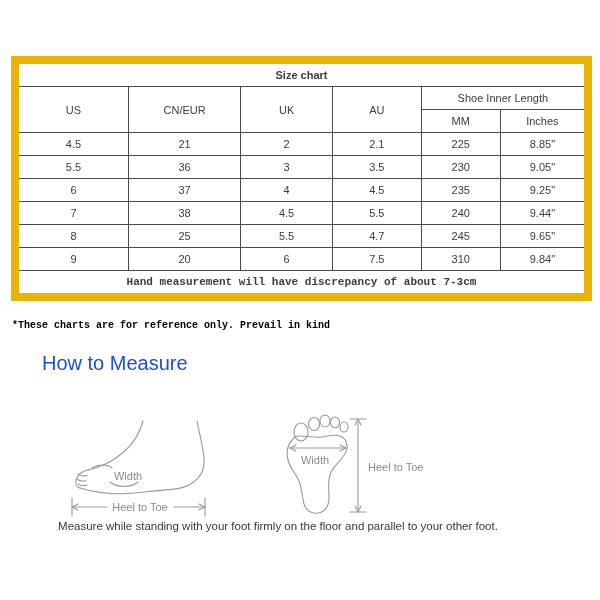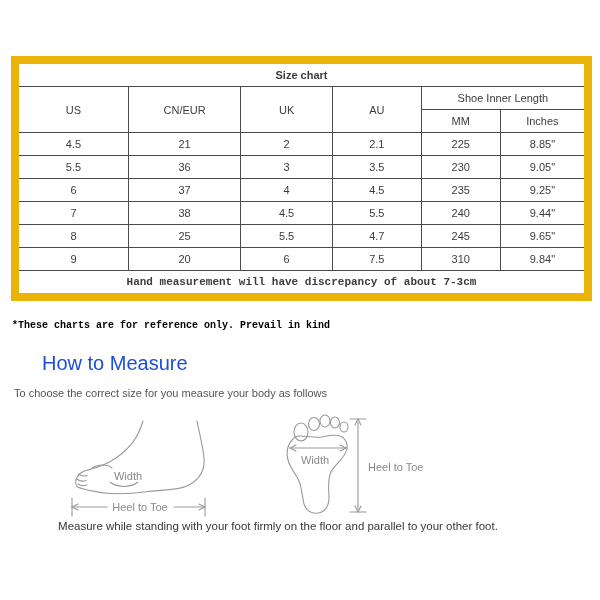--- a/index.html
+++ b/index.html
@@ -102,21 +102,20 @@
     </tr>
     <tr>
       <td colspan="6" class="footnote-cell">Hand measurement will have discrepancy of about 7-3cm</td>
     </tr>
   </tbody>
     </table>
 
   <div class="ref-note">*These charts are for reference only. Prevail in kind</div>
 
   <div class="htm-heading">How to Measure</div>
-  <div class="htm-intro">To choose the correct size for you measure your body as follows</div>
 
   <svg class="diagram" width="380" height="115" viewBox="0 0 380 115" fill="none" stroke="#999999" stroke-width="1.1" stroke-linecap="round">
 
     <g>
       <path d="M81,15 C76,32 68,42 54,52 C44,59 34,62 26,64"></path>
       <path d="M26,64 C20,65 15,69 14,74 C13,78 15,81 18,82"></path>
       <path d="M16,68 c3,2 6,2.5 9,1.5"></path>
       <path d="M15,73 c3,2.5 6,2.5 9,1.5"></path>
       <path d="M16,78 c3,2 6,2 9,1"></path>
       <path d="M18,82 C38,88 62,89 82,86 C102,83 116,85 127,79 C138,73 143,63 142,52 C141,40 137,26 135,15"></path>

